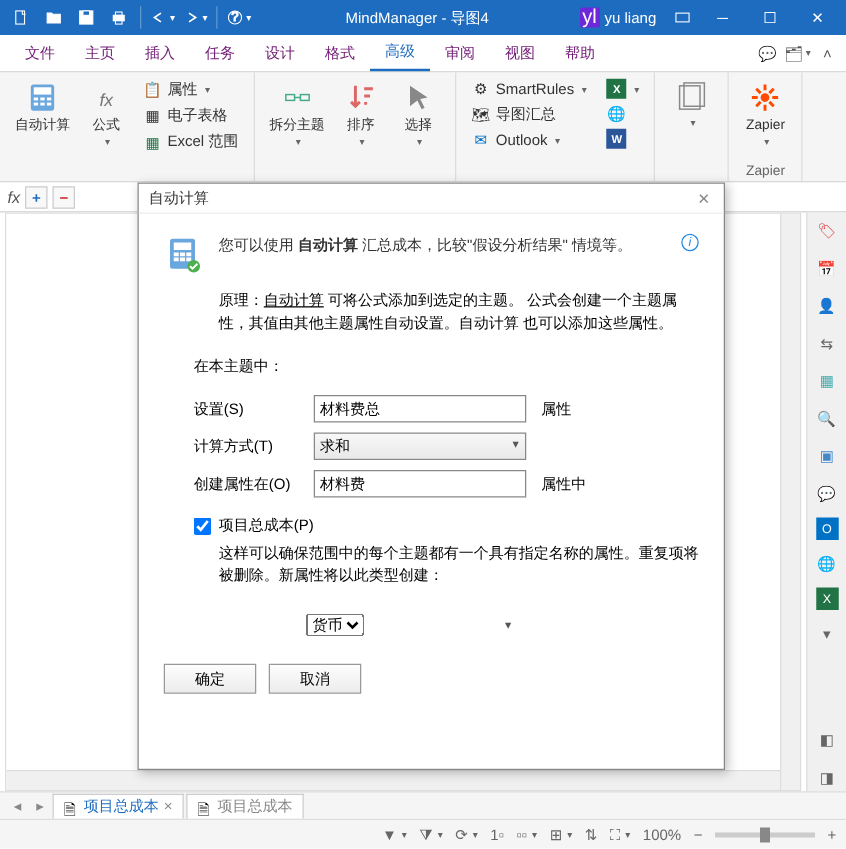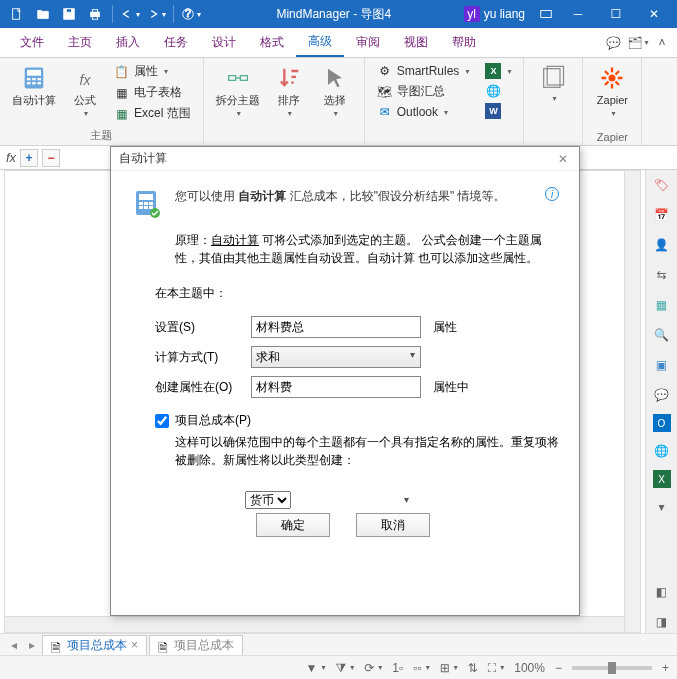--- a/index.html
+++ b/index.html
@@ -2,21 +2,21 @@
 <html><head>
 <meta charset="utf-8">
 <style>
 *{box-sizing:border-box;margin:0;padding:0;font-family:"Microsoft YaHei","Segoe UI",sans-serif;font-size:12px}
 body{background:#fff;width:677px;height:679px;overflow:hidden;position:relative}
 .titlebar{height:28px;background:#1e6cbf;display:flex;align-items:center;color:#fff;padding:0 4px}
 .titlebar .ticon{width:22px;height:22px;display:flex;align-items:center;justify-content:center;margin:0 2px;cursor:pointer}
 .titlebar .ticon svg{width:14px;height:14px;fill:#fff;stroke:#fff}
 .titlebar .sep{width:1px;height:18px;background:rgba(255,255,255,.3);margin:0 4px}
 .titlebar .title{flex:1;text-align:center;font-size:12px}
-.titlebar .userbadge{background:#6d28d9;color:#fff;width:16px;height:16px;border-radius:2px;display:flex;align-items:center;justify-content:center;font-size:12px;margin-right:4px}
+.titlebar .userbadge{background:#6d28d9;color:#fff;width:16px;height:16px;border-radius:2px;display:flex;align-items:center;justify-content:center;font-size:16px;margin-right:4px}
 .titlebar .winbtn{width:38px;height:28px;display:flex;align-items:center;justify-content:center}
 .menubar{height:30px;background:#fff;border-bottom:1px solid #d0d0d0;display:flex;align-items:stretch;padding-left:8px}
 .menubar .mitem{padding:0 12px;display:flex;align-items:center;color:#701a75;cursor:pointer}
 .menubar .mitem.active{color:#1e6cbf;border-bottom:2px solid #1e6cbf}
 .menubar .spacer{flex:1}
 .menubar .righticons{display:flex;align-items:center;padding-right:6px;gap:6px}
 .menubar .righticons .ri{width:18px;height:18px;display:flex;align-items:center;justify-content:center;color:#555}
 .ribbon{height:88px;background:#f5f5f5;border-bottom:1px solid #d0d0d0;display:flex}
 .rgroup{border-right:1px solid #ddd;padding:4px 8px 0;display:flex;flex-direction:column;align-items:center;justify-content:space-between;min-width:50px}
 .rgroup .gtop{flex:1;display:flex;align-items:flex-start;gap:4px}
@@ -64,21 +64,21 @@
 .frow input[type=text],.frow select{width:170px;height:22px;border:1px solid #888;padding:0 4px;background:#fff}
 .frow select{appearance:none;background:linear-gradient(#f8f8f8,#e8e8e8);padding-right:18px}
 .selwrap{position:relative;width:170px}
 .selwrap::after{content:"▾";position:absolute;right:6px;top:3px;color:#555;pointer-events:none;font-size:10px}
 .frow .suffix{margin-left:6px}
 .scopeicon{width:16px;height:14px;display:inline-flex;align-items:center;justify-content:center;margin-right:4px}
 .chkrow{margin-left:24px;margin-top:14px;display:flex;align-items:center;gap:6px}
 .chkrow input{width:14px;height:14px}
 .chkdesc{margin-left:44px;line-height:1.5;margin-top:4px}
 .typewrap{margin-left:114px;margin-top:22px}
-.dfoot{margin-top:4px;display:flex;justify-content:center;gap:26px;padding-right:4px}
+.dfoot{margin-top:22px;display:flex;justify-content:flex-start;gap:10px;padding-right:4px}
 .dbtn{width:74px;height:24px;border:1px solid #999;background:linear-gradient(#fdfdfd,#ececec);cursor:pointer;display:flex;align-items:center;justify-content:center}
 .scrollbar-v{position:absolute;right:0;top:0;bottom:0;width:16px;background:#f0f0f0;border-left:1px solid #ddd}
 .scrollbar-h{position:absolute;left:0;right:16px;bottom:0;height:16px;background:#f0f0f0;border-top:1px solid #ddd}
 </style>
 </head>
 <body>
 
 <div class="titlebar">
   <div class="ticon">
       <svg viewBox="0 0 16 16">
@@ -193,21 +193,20 @@
         <div class="smallbtn">
             <span class="si">▦</span>
             <span>电子表格</span>
           </div>
         <div class="smallbtn">
             <span class="si" style="color:#217346">▦</span>
             <span>Excel 范围</span>
           </div>
       </div>
     </div>
-    <div class="glabel">主题</div>
   </div>
   <div class="rgroup">
     <div class="gtop">
       <div class="bigbtn">
           <div class="icn">
             <svg viewBox="0 0 24 24">
               <rect x="4" y="10" width="6" height="4" fill="none" stroke="#4a8"></rect>
               <rect x="14" y="10" width="6" height="4" fill="none" stroke="#4a8"></rect>
               <line x1="10" y1="12" x2="14" y2="12" stroke="#4a8"></line>
             </svg>

